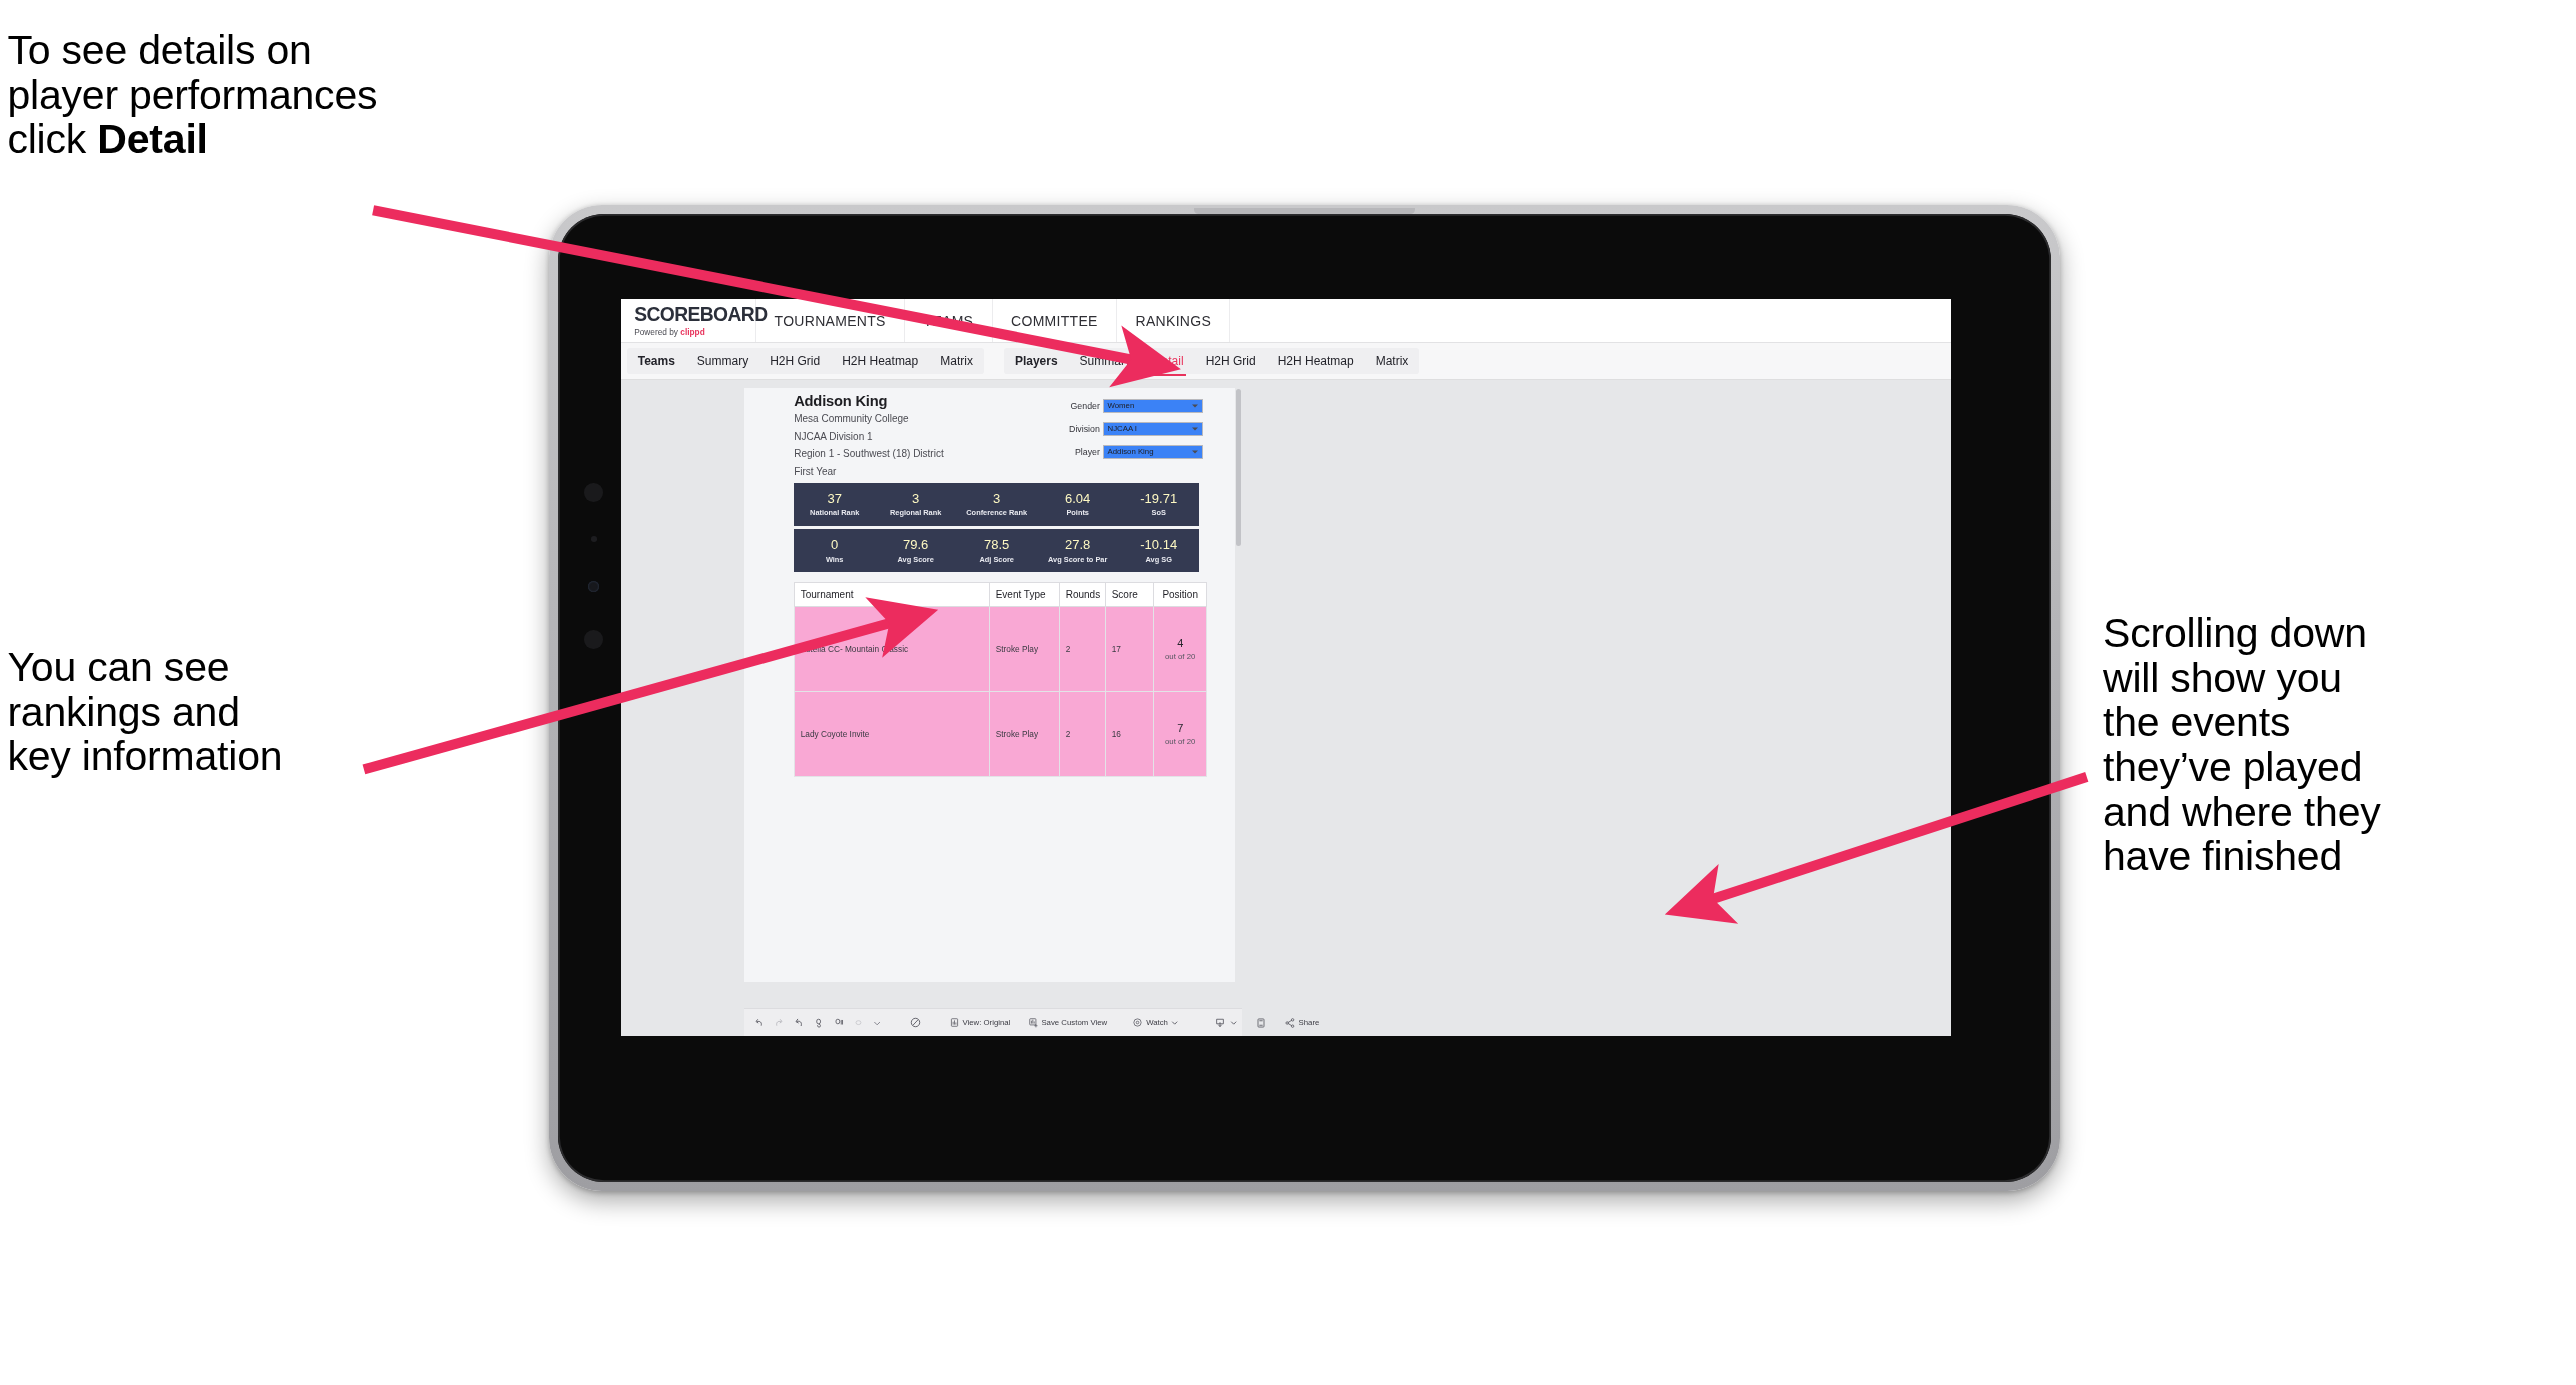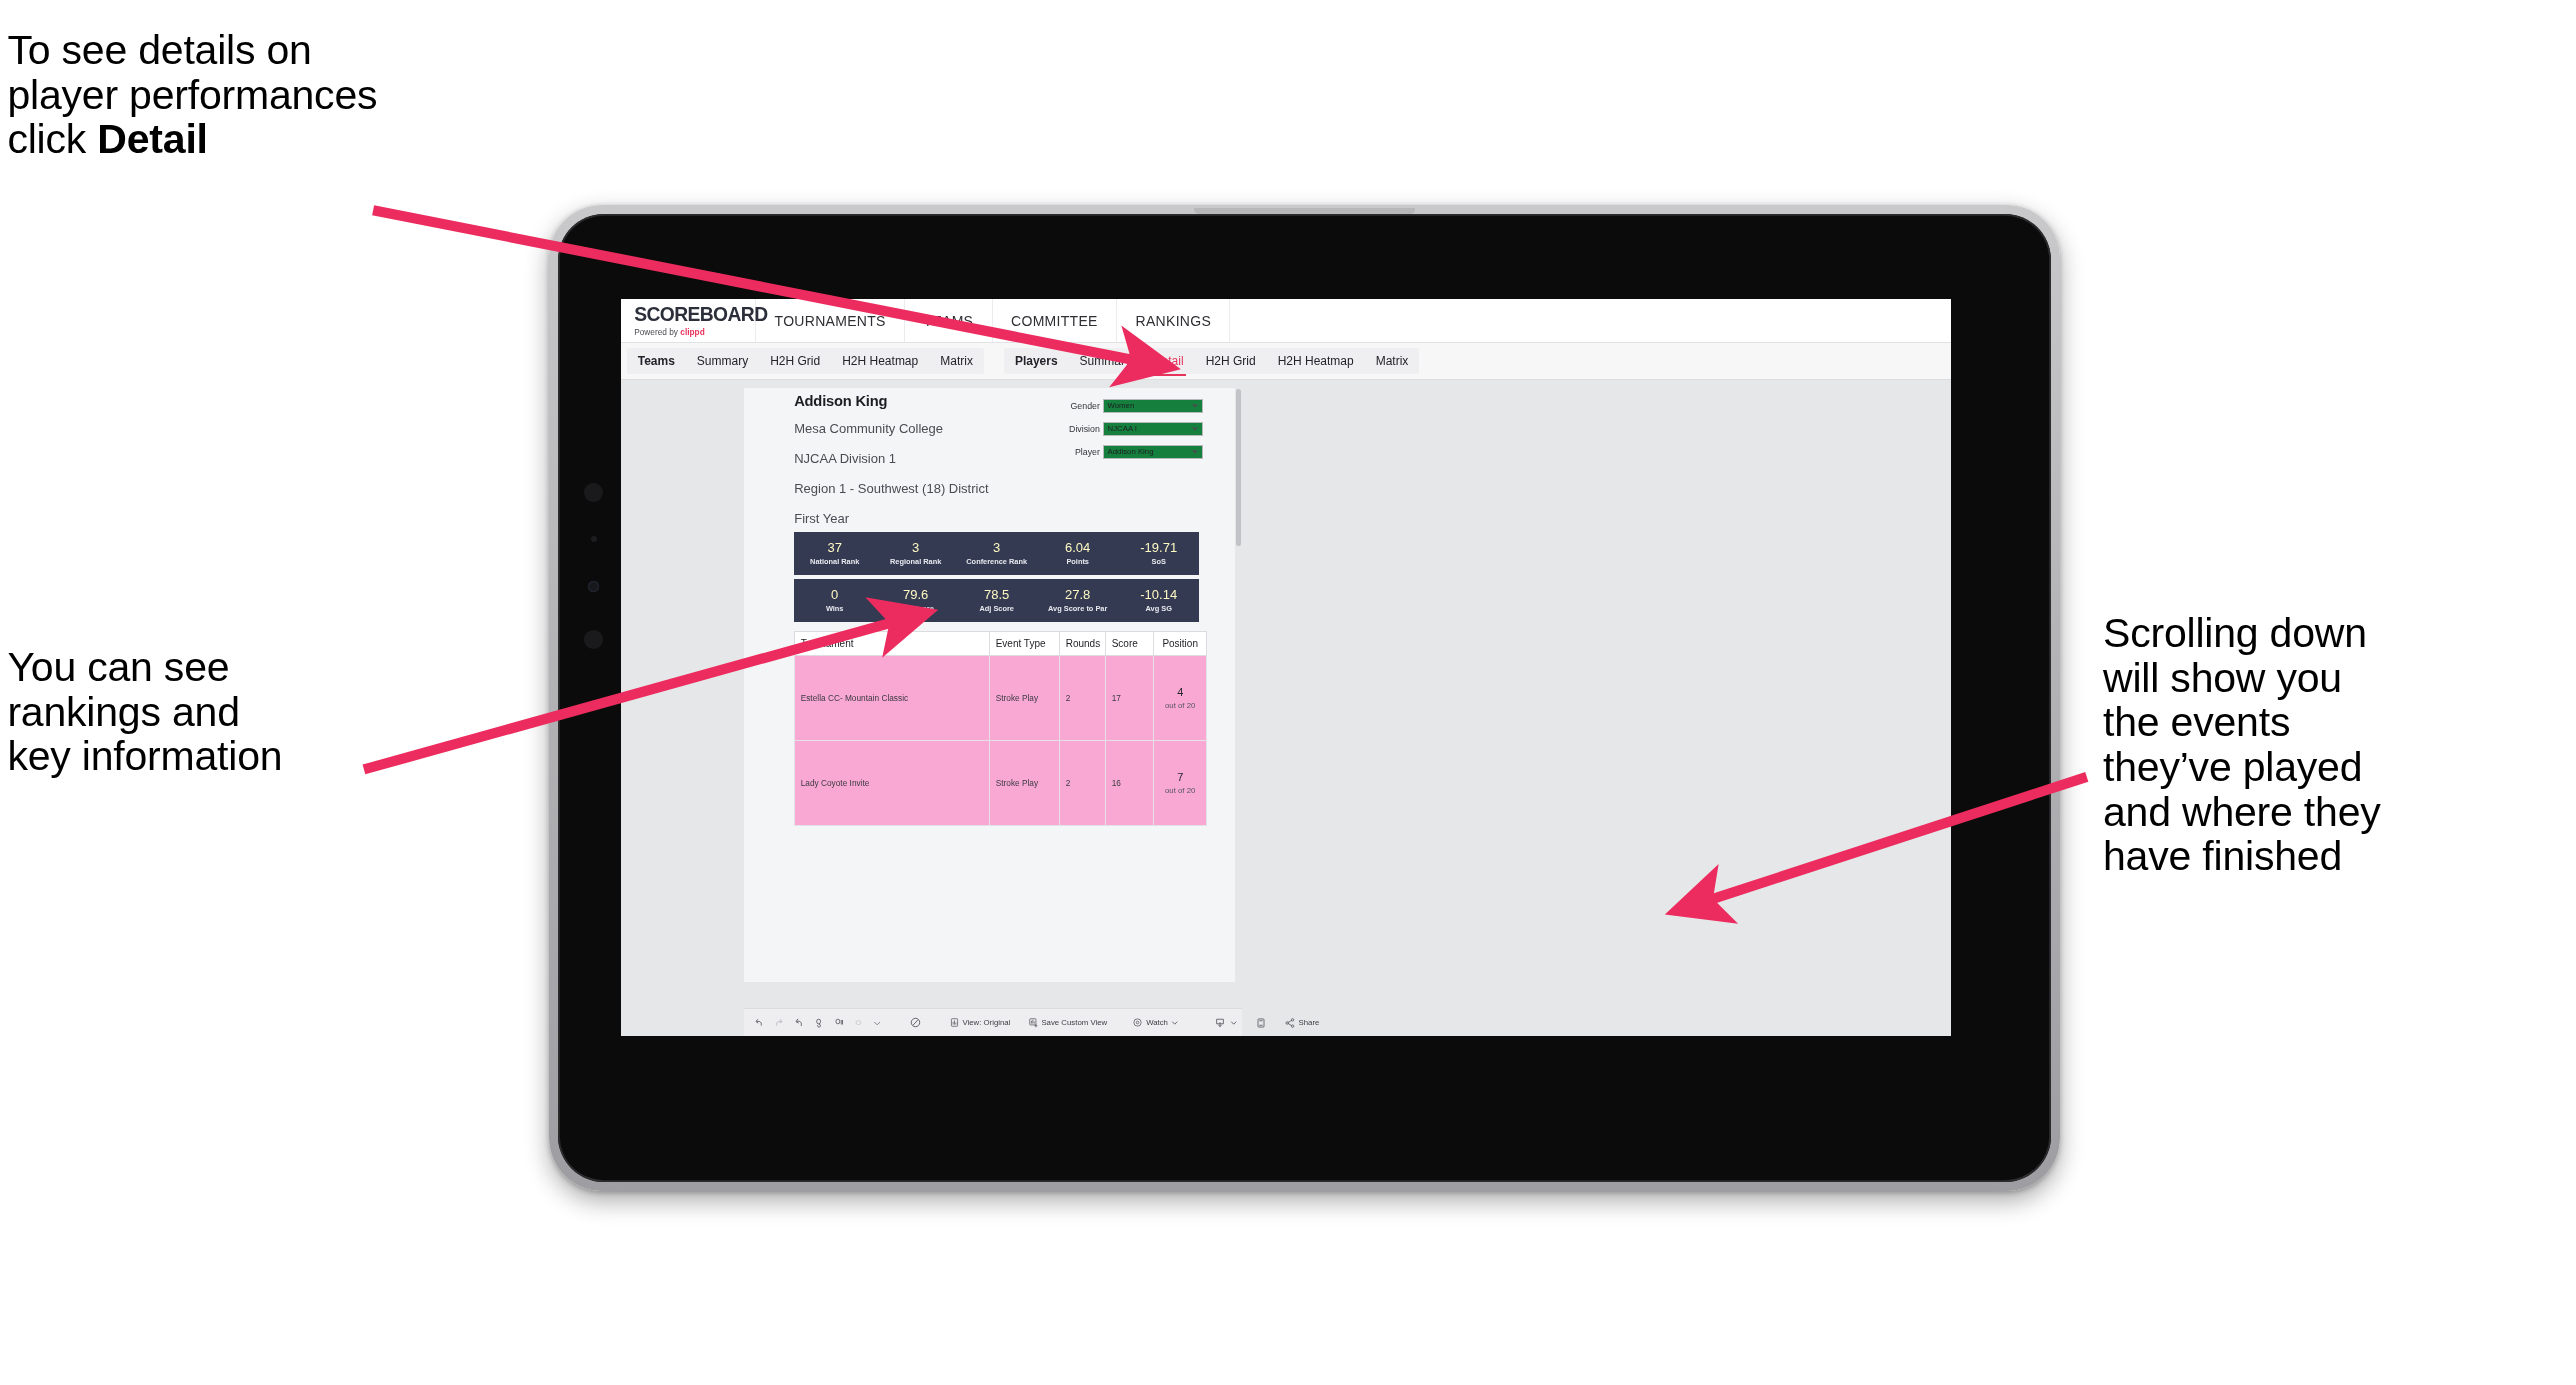--- a/index.html
+++ b/index.html
@@ -99,28 +99,28 @@
 
   
   #content { position:relative; height: calc(737px - 44px - 37px); background:#e6e7e9; }
   #viz-card {
     position:absolute; left:123px; top:7.4px; width:498px; height:594px;
     background:#f4f5f7;
   }
   #viz-inner { position:absolute; left:50px; top:5.5px; width:405px; }
 
   .player-name { font-size:14.7px; font-weight:700; color:#1e1e22; letter-spacing:-0.2px; }
-  .player-meta { font-size:13px; color:#4b4b52; line-height:1.45; margin-top:11px; }
+  .player-meta { font-size:10px; color:#4b4b52; line-height:1.45; margin-top:3px; }
 
   
   #filters { position:absolute; right:-3.7px; top:5.5px; width:151px; }
   .filter-row { display:flex; align-items:center; justify-content:flex-end; margin-bottom:8.3px; }
   .filter-label { font-size:8.8px; color:#33333a; margin-right:3px; }
   .filter-select {
-    width:100px; height:14.7px; background:#15803d; border:0.9px solid #b9b9bd;
+    width:100px; height:14.7px; background:#3b82f6; border:0.9px solid #b9b9bd;
     font-size:7.8px; color:#1d1d22; display:flex; align-items:center;
     padding:0 3.7px; position:relative;
   }
   .filter-caret { position:absolute; right:3.7px; top:50%; transform:translateY(-50%);
     width:0;height:0;border-left:3.2px solid transparent;border-right:3.2px solid transparent;
     border-top:3.7px solid #4b4b52; }
 
   
   .statbar { background:#343a52; display:flex; height:43px; margin-top:3.7px; }
   .statbar .cell { flex:1; display:flex; flex-direction:column; align-items:center; justify-content:center; }

